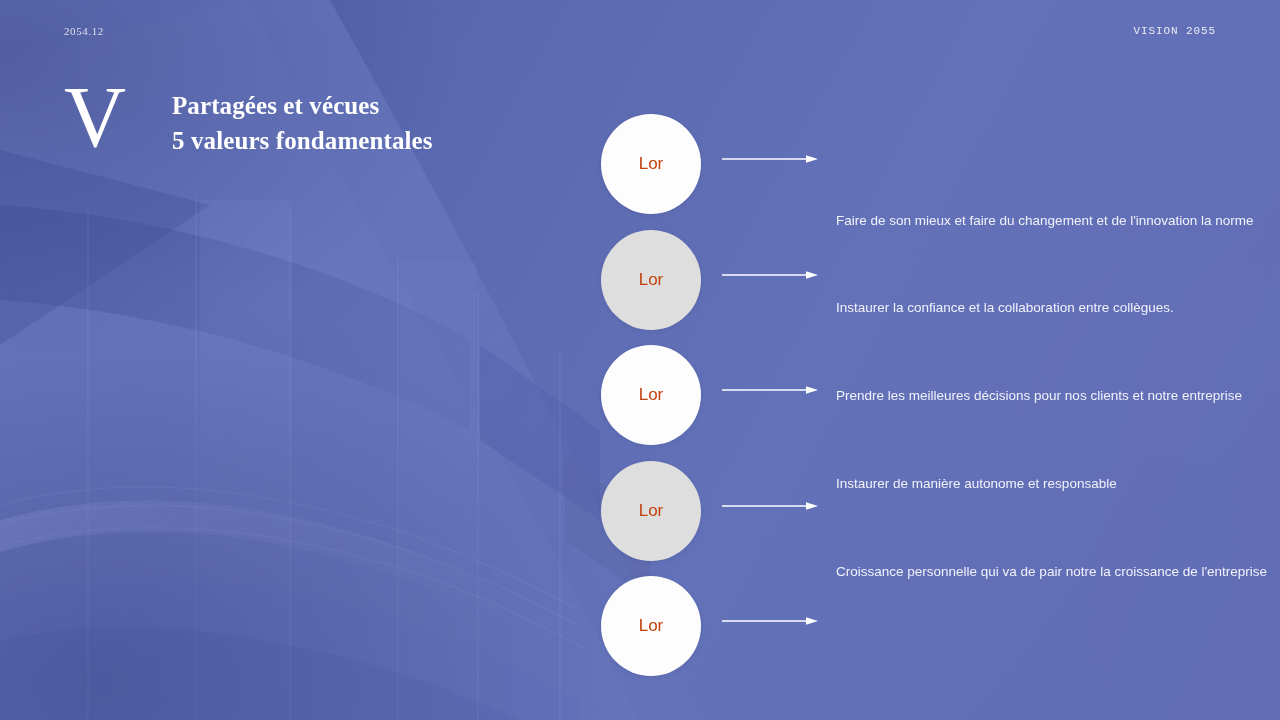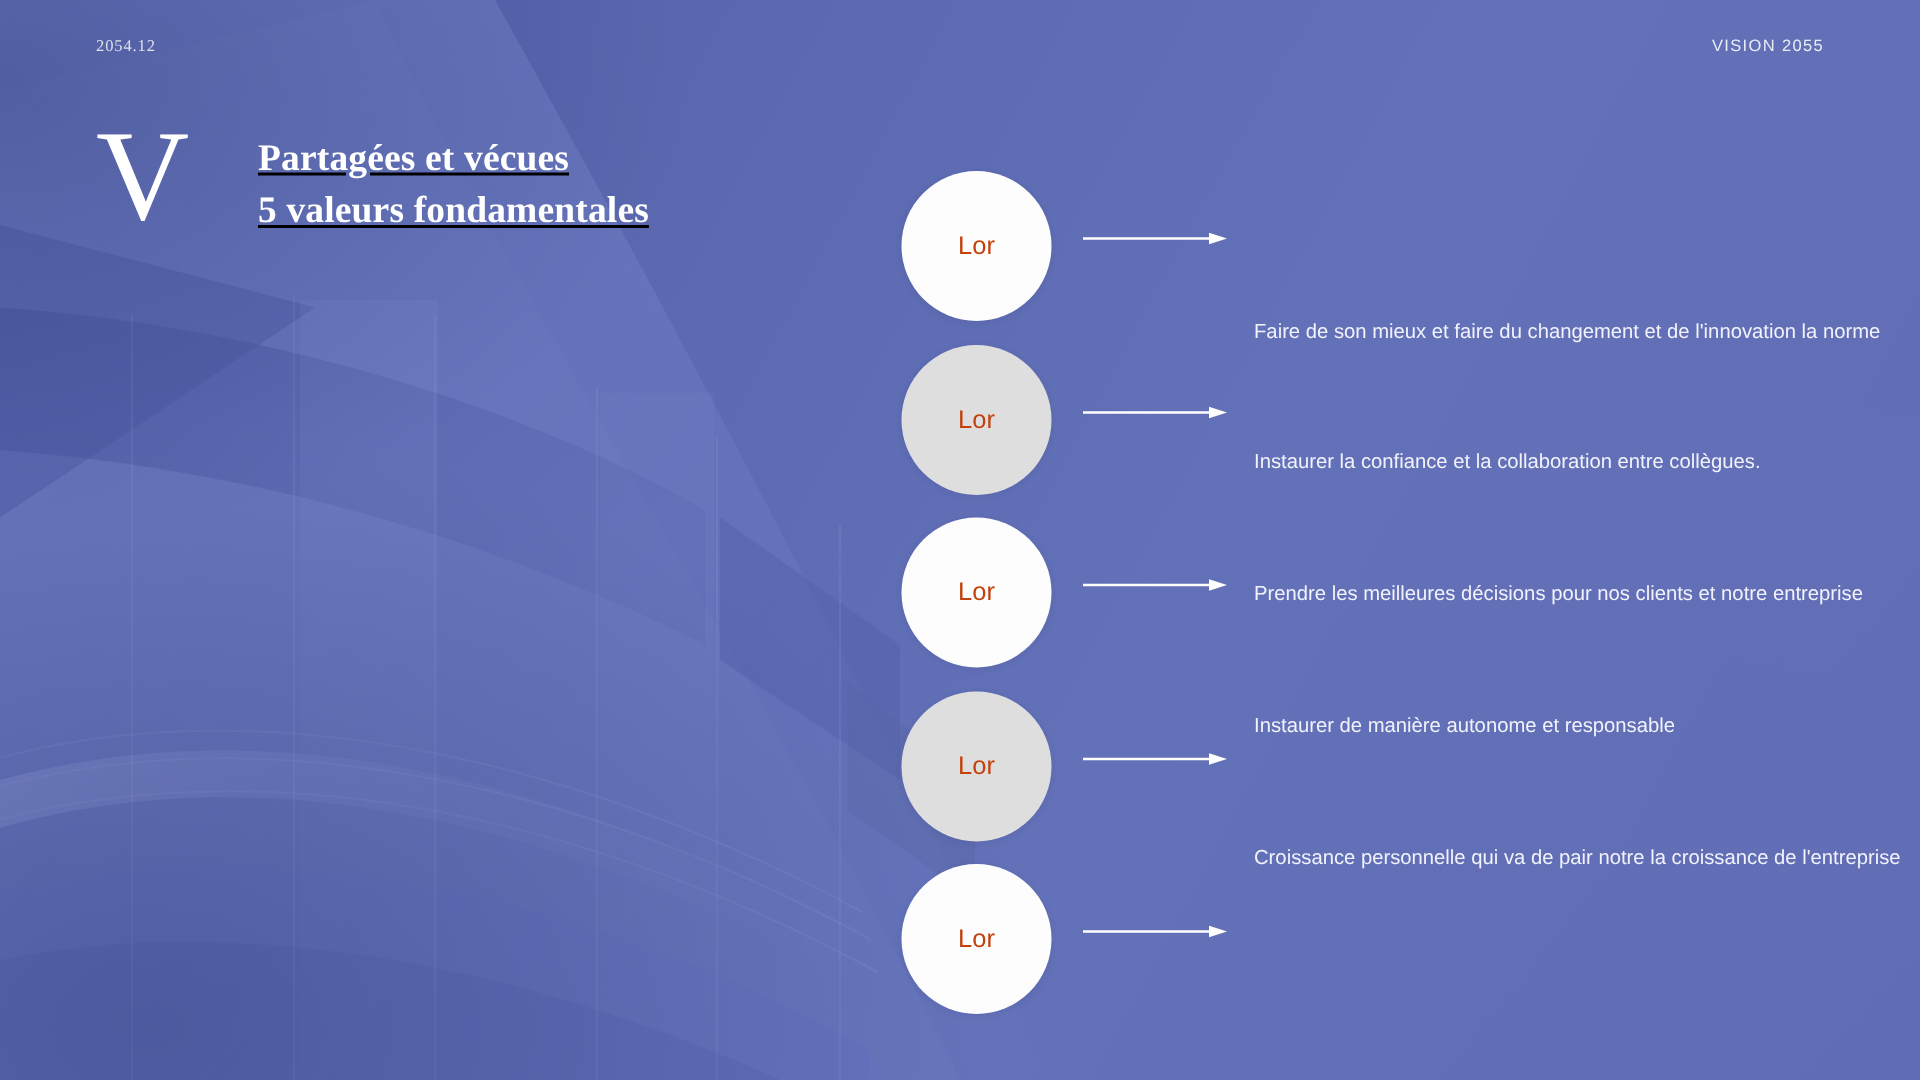--- a/index.html
+++ b/index.html
@@ -47,41 +47,40 @@
   .hdr-brand {
     position: absolute; left: 0; right: 0; top: 25px;
     text-align: center;
     font-family: "Liberation Serif", serif;
     font-weight: bold;
     font-size: 11px; letter-spacing: 1.1px;
     color: #ffffff;
   }
   .hdr-vision {
     position: absolute; right: 64px; top: 25px;
-    font-family: Liberation Sans, sans-serif;
+    font-family: Liberation Mono, monospace;
     font-size: 11px; letter-spacing: .9px;
     color: rgba(255,255,255,.86);
   }
 
   
   .title-block { position: absolute; left: 64px; top: 78px; display: flex; align-items: flex-start; }
   .big-v {
     font-family: "Liberation Serif", serif;
     font-weight: 400;
     font-size: 86px;
     line-height: 78px;
     color: #ffffff;
     width: 108px;
     text-align: left;
     letter-spacing: 0;
   }
   .title-lines {
     margin-top: 10px;
     margin-left: 0px;
-    text-decoration: underline;
   }
   .title-lines .tl {
     font-family: "Liberation Serif", serif;
     font-weight: bold;
     font-size: 25px;
     line-height: 35px;
     color: #ffffff;
     letter-spacing: .1px;
     white-space: nowrap;
   }

